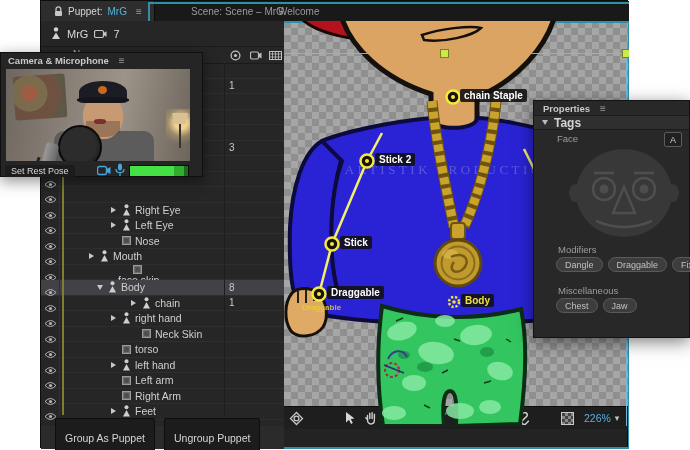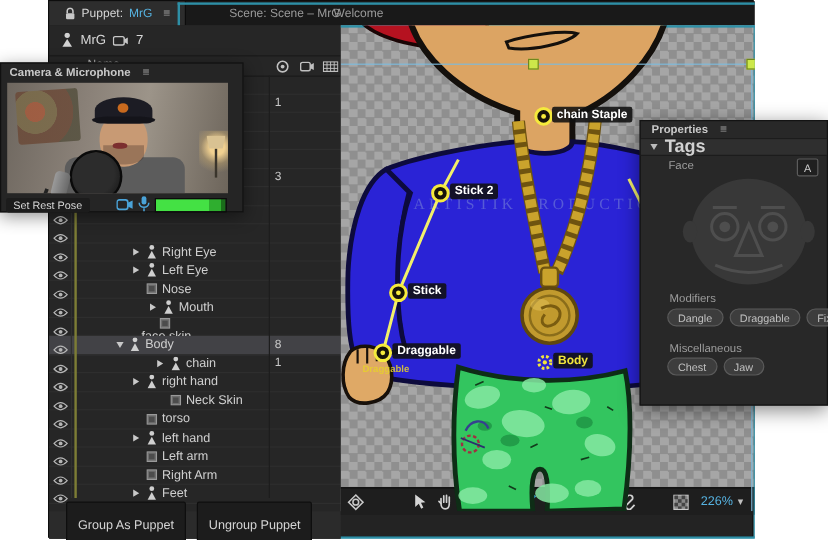--- a/index.html
+++ b/index.html
@@ -54,21 +54,21 @@
   #cam-head{position:absolute;left:0;top:0;width:100%;height:15px;display:flex;align-items:center;gap:6px;padding-left:7px;box-sizing:border-box;}
   #cam-head .t{font-size:9.5px;color:#c9c9c9;font-weight:600;}
   #video{position:absolute;left:5px;top:16px;width:184px;height:92px;overflow:hidden;background:linear-gradient(100deg,#6e675f 0%,#8a8178 35%,#9c9489 60%,#6d655b 100%);}
   #setrest{position:absolute;left:4px;top:112px;height:12px;background:#1c1c1c;color:#d8d8d8;font-size:9px;padding:0 6px;display:flex;align-items:center;border-radius:2px;}
   #meter{position:absolute;left:128px;top:112px;width:58px;height:10px;background:linear-gradient(90deg,#44e144 0 76%,#2fae2f 76% 93%,#1a6d1a 93%);border:1px solid #0c0c0c;}
   
   #propspanel{position:absolute;left:533px;top:100px;width:157px;height:238px;background:#282828;border:1px solid #131313;box-sizing:border-box;box-shadow:0 4px 16px rgba(0,0,0,.5);z-index:50;}
   #props-head{position:absolute;left:0;top:0;width:100%;height:15px;display:flex;align-items:center;gap:6px;padding-left:9px;box-sizing:border-box;border-bottom:1px solid #1c1c1c;}
   #props-head .t{font-size:9.5px;color:#c9c9c9;font-weight:600;}
   #tagsrow{position:absolute;left:0;top:15px;width:100%;height:14px;background:#2f2f2f;border-bottom:1px solid #1c1c1c;display:flex;align-items:center;gap:6px;padding-left:8px;box-sizing:border-box;}
-  #tagsrow .t{font-size:15px;color:#d2d2d2;font-weight:700;text-align:right;}
+  #tagsrow .t{font-size:12px;color:#d2d2d2;font-weight:700;text-align:right;}
   .tri-d-sm{width:0;height:0;border-top:5px solid #bcbcbc;border-left:3.5px solid transparent;border-right:3.5px solid transparent;}
   #facerow{position:absolute;left:0;top:31px;width:100%;height:14px;}
   #facerow .t{position:absolute;left:23px;top:1px;font-size:9.5px;color:#9d9d9d;}
   #facebtn{position:absolute;right:7px;top:0;width:16px;height:13px;background:#202020;border:1px solid #5c5c5c;border-radius:2px;color:#cccccc;font-size:9px;display:flex;align-items:center;justify-content:center;}
   .sechead{position:absolute;left:24px;font-size:9.5px;color:#9d9d9d;}
   .pillrow{position:absolute;left:22px;display:flex;gap:5px;}
   .pill{background:#3d3d3d;border:1px solid #5a5a5a;border-radius:8px;color:#c0c0c0;font-size:9px;padding:1.5px 8px;}
   .blueicon{color:#4aa3d8;}
 </style>
 </head>
@@ -263,21 +263,21 @@
                 </svg>
               </span>
               <span class="rname">Nose</span>
             </div>
           </div>
           <div class="row">
             <span class="eyecell"><svg width="13" height="9" viewBox="0 0 13 9">
                 <path d="M1,4.5 Q6.5,-1.5 12,4.5 Q6.5,10.5 1,4.5 Z" fill="none" stroke="#b5b5b5"></path>
                 <circle cx="6.5" cy="4.5" r="1.6" fill="#b5b5b5"></circle>
               </svg></span>
-            <div class="rowcontent" style="padding-left: 56px;">
+            <div class="rowcontent" style="padding-left: 20px;">
               <span class="arrow-slot">
                 <span class="tri-r"></span>
               </span>
               <span class="ticon">
                 <svg width="9" height="12" viewBox="0 0 9 12">
                   <circle cx="4.5" cy="2.2" r="2" fill="#cfcfcf"></circle>
                   <path d="M4.5,5 L1,11.5 L8,11.5 Z" fill="#cfcfcf"></path>
                 </svg>
               </span>
               <span class="rname">Mouth</span>

